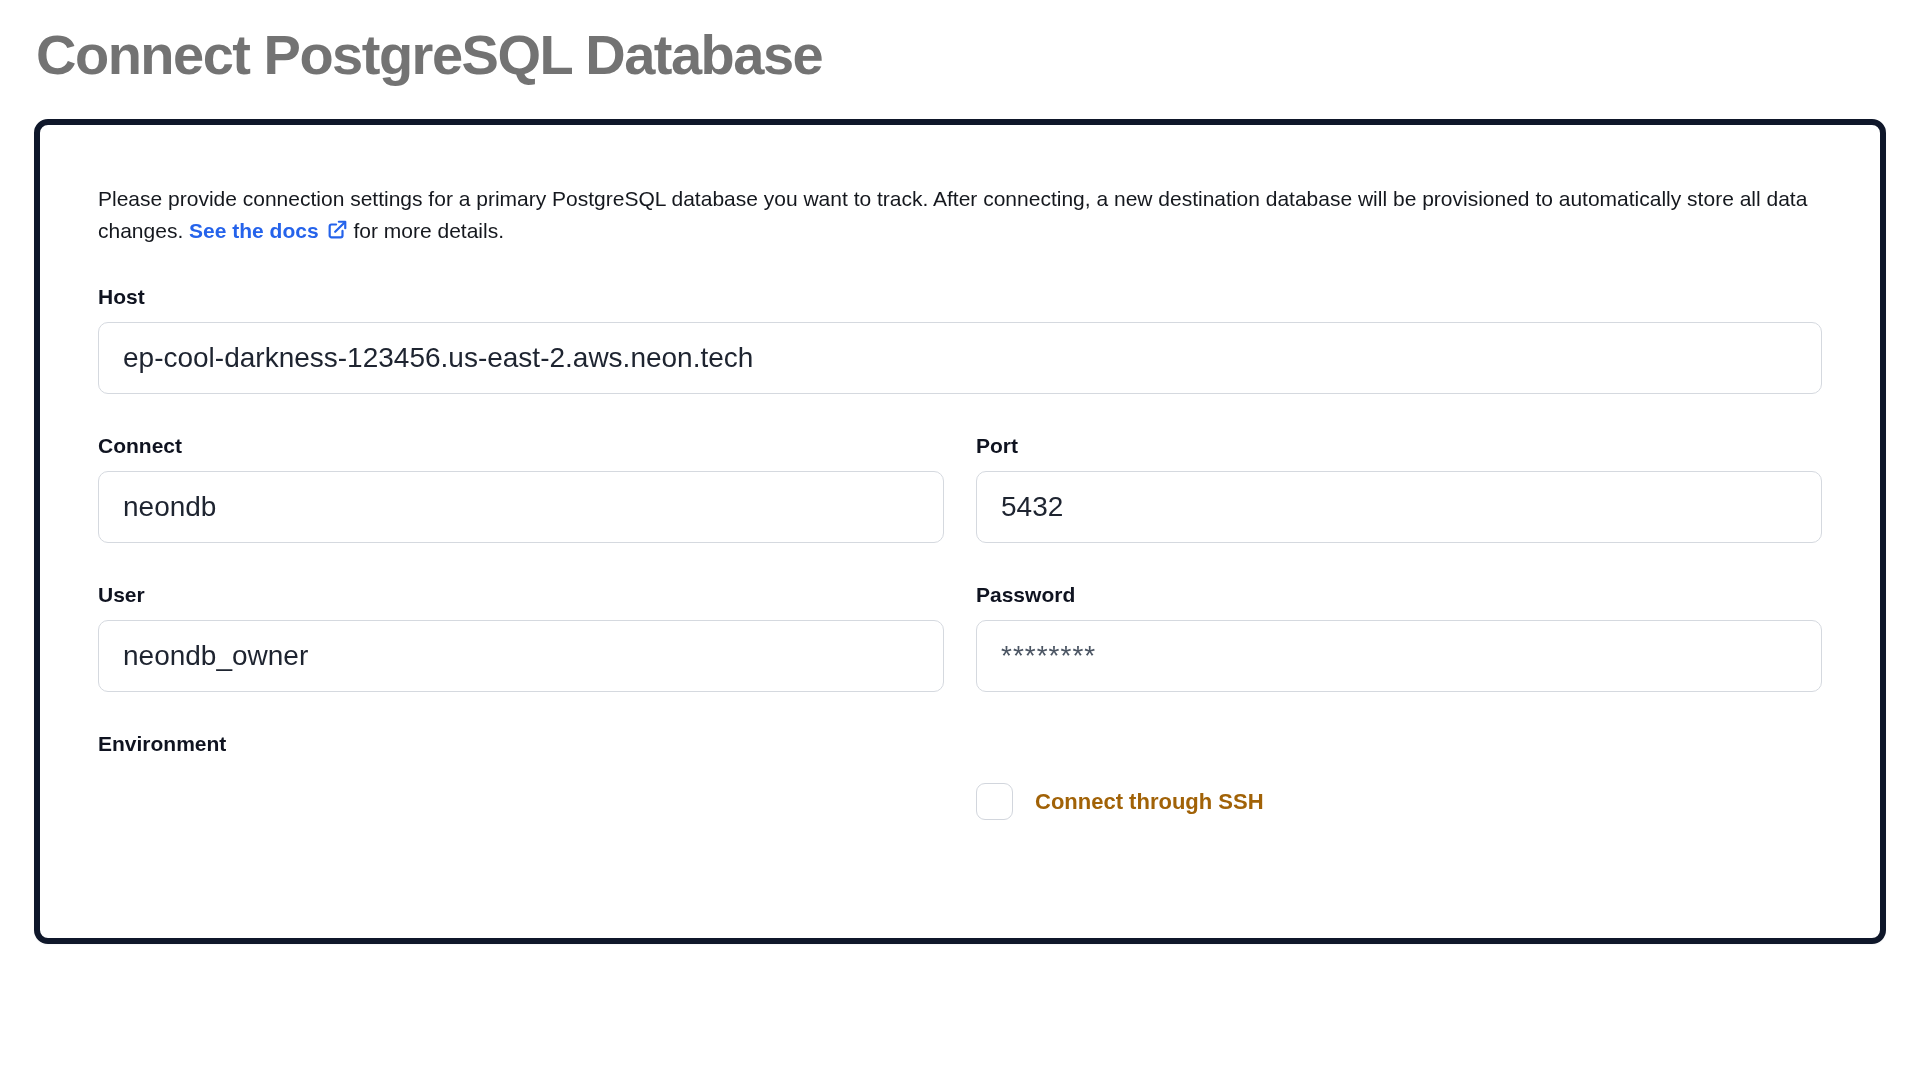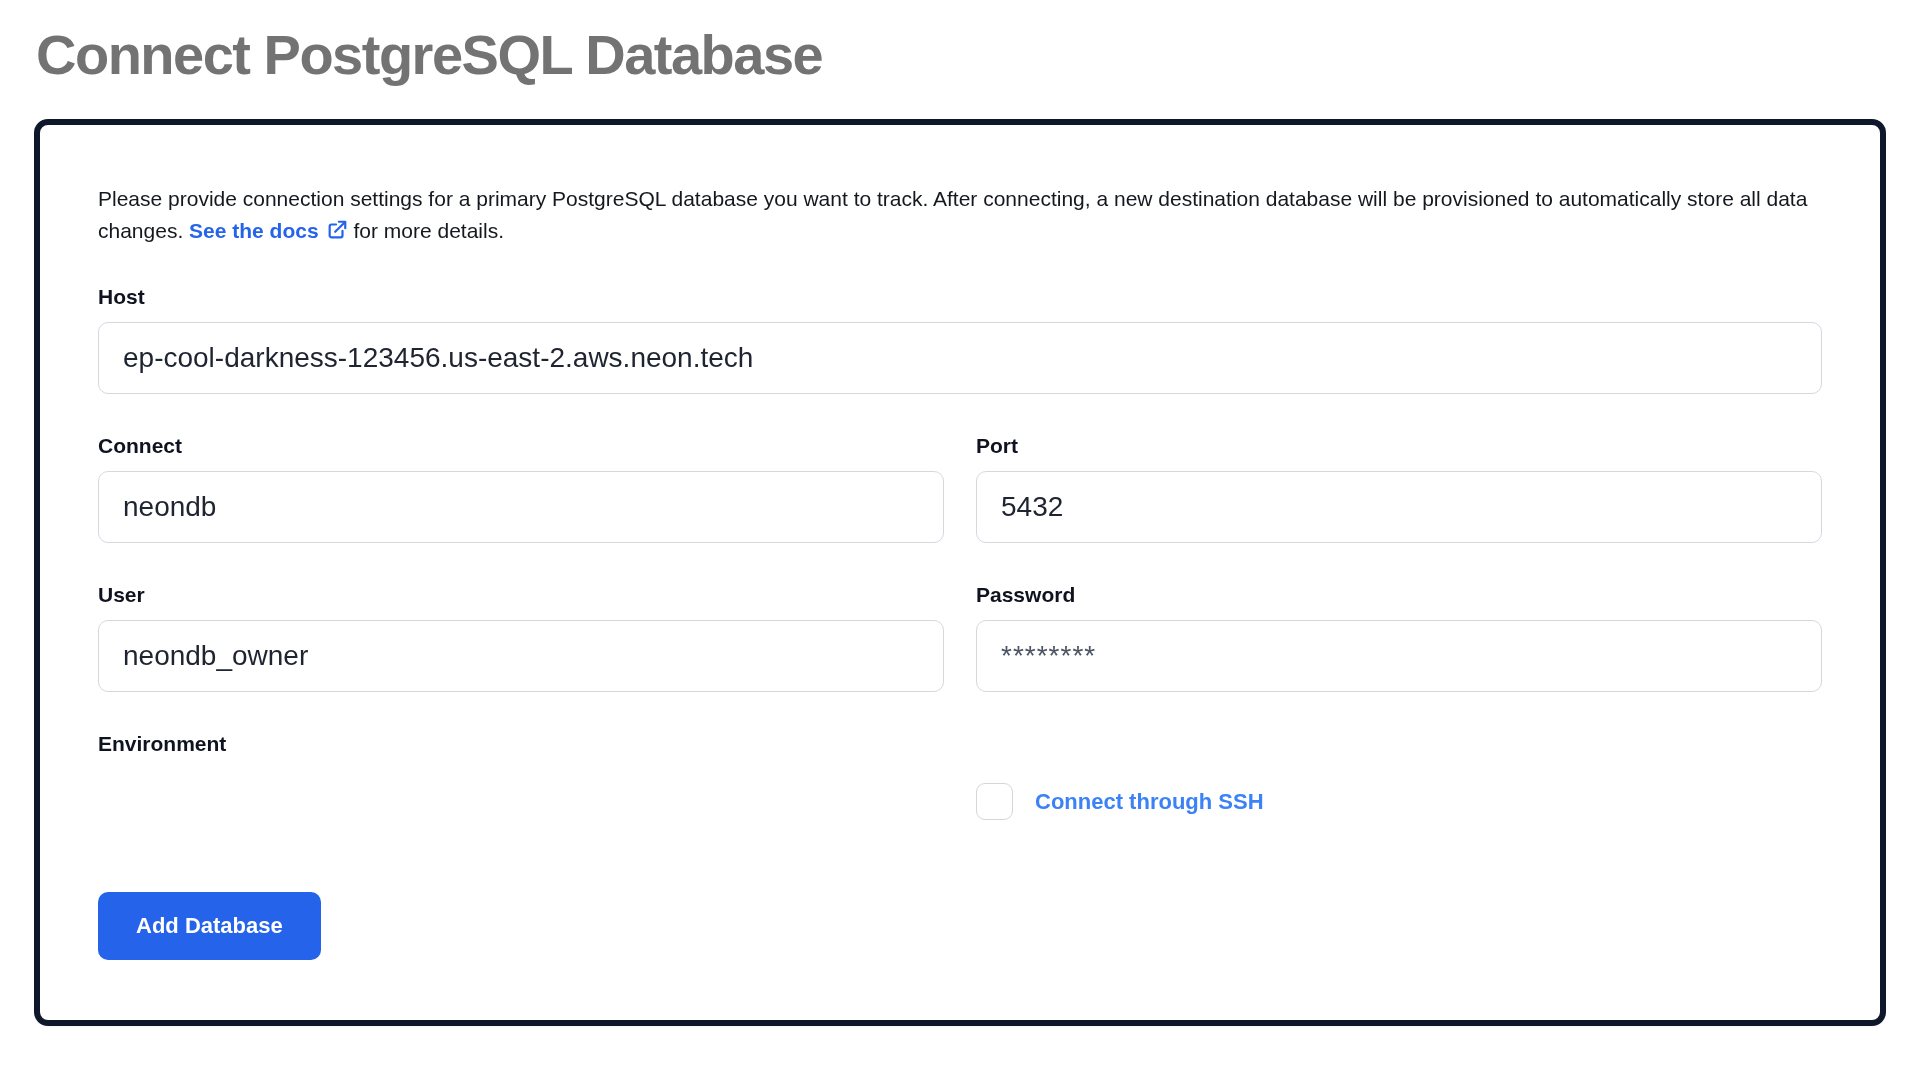--- a/index.html
+++ b/index.html
@@ -100,21 +100,21 @@
     height: 37px;
     border: 1.5px solid #d2d6dd;
     border-radius: 9px;
     background: #ffffff;
     cursor: pointer;
     flex: 0 0 auto;
   }
   .ssh-label {
     font-size: 22px;
     font-weight: 600;
-    color: #3b82f6;
+    color: #a16207;
   }
   .submit {
     display: inline-block;
     margin-top: 14px;
     height: 68px;
     padding: 0 38px;
     background: #2563eb;
     color: #ffffff;
     border: none;
     border-radius: 10px;
@@ -171,16 +171,15 @@
         <label class="field-label">Environment</label>
       </div>
       <div class="col">
         <div class="ssh-wrap">
           <div class="checkbox" role="checkbox" aria-checked="false"></div>
           <span class="ssh-label">Connect through SSH</span>
         </div>
       </div>
     </div>
 
-    <button class="submit">Add Database</button>
 
   </div>
 </div>
 
 </body></html>

